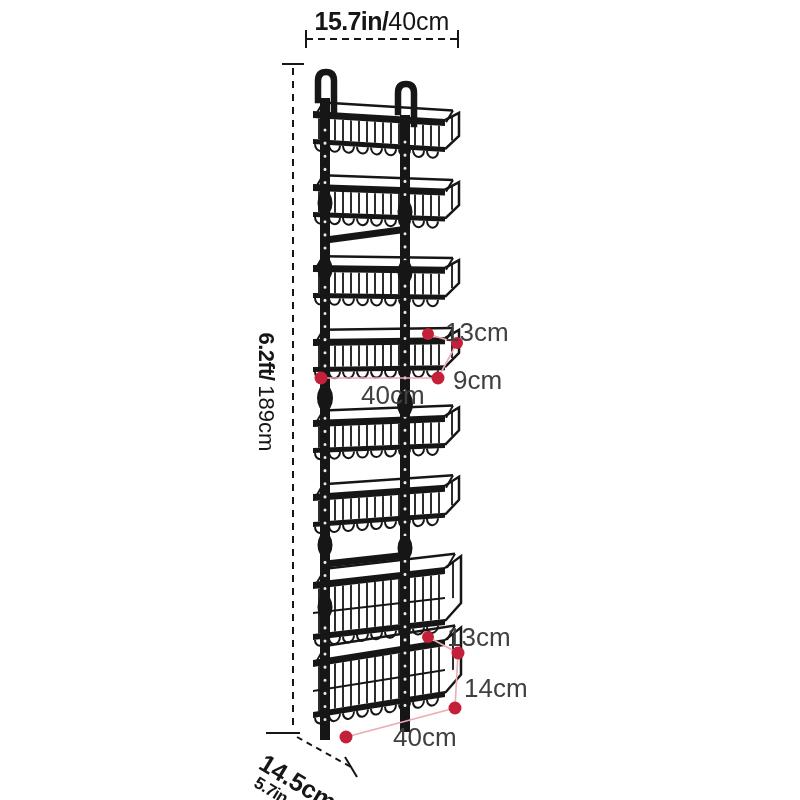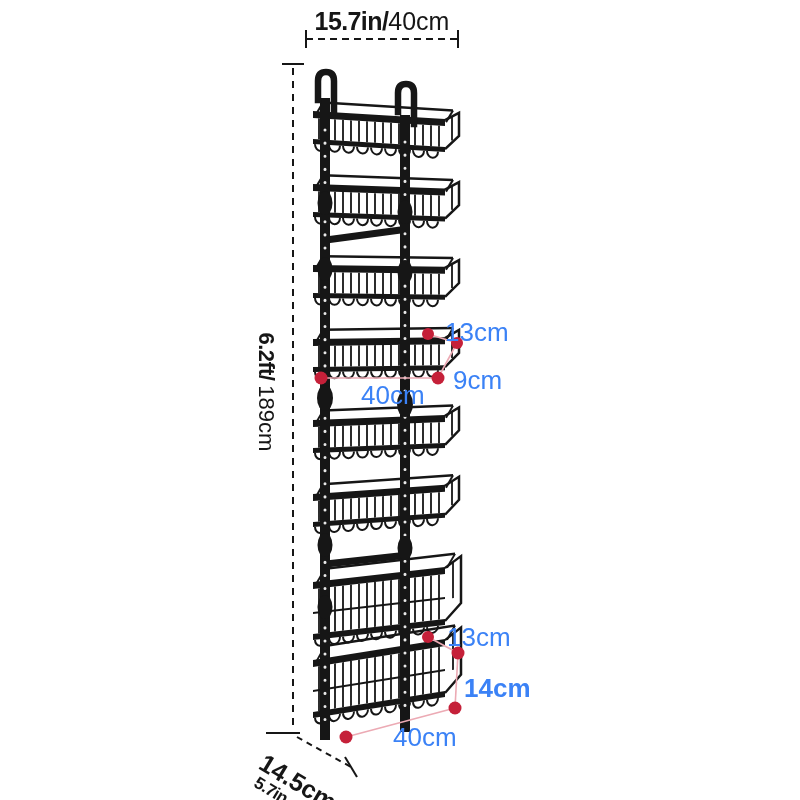--- a/index.html
+++ b/index.html
@@ -11,21 +11,21 @@
   .stage svg { position:absolute; left:0; top:0; }
   .lbl { position:absolute; line-height:1; white-space:nowrap; }
   .imp { font-weight:800; letter-spacing:-0.6px; }
   .met { font-weight:500; }
   .lbl-top { left:300px; top:9px; width:164px; text-align:center; font-size:25px; }
   .lbl-height {
     left:199px; top:381px; width:134px; text-align:center; font-size:22px;
     transform:rotate(90deg); transform-origin:center center;
   }
   .lbl-height .met { margin-left:5px; }
-  .red { color:#3b82f6; font-size:26px; font-weight:500; }
+  .red { color:#404040; font-size:26px; font-weight:500; }
   .lbl-side-cm {
     left:268px; top:750px; font-size:25px; font-weight:600;
     transform:rotate(31deg); transform-origin:left top;
   }
   .lbl-side-in {
     left:260px; top:774px; font-size:17px;
     transform:rotate(31deg); transform-origin:left top;
   }
 </style>
 </head>
@@ -153,19 +153,19 @@
 
   <div class="lbl lbl-height">
     <span class="imp">6.2ft/</span><span class="met">189cm</span>
   </div>
 
   <div class="lbl red" style="left:445px; top:319px;">13cm</div>
   <div class="lbl red" style="left:453px; top:355px;margin-top:12px;">9cm</div>
   <div class="lbl red" style="left:361px; top:382px;">40cm</div>
 
   <div class="lbl red" style="left:447px; top:624px;">13cm</div>
-  <div class="lbl red" style="left:464px; top:675px;font-weight:bold;">14cm</div>
+  <div class="lbl red" style="left:464px; top:675px;">14cm</div>
   <div class="lbl red" style="left:393px; top:724px;">40cm</div>
 
   <div class="lbl lbl-side-cm">14.5cm</div>
   <div class="lbl lbl-side-in imp">5.7in</div>
 
 </div>
 
 </body></html>

